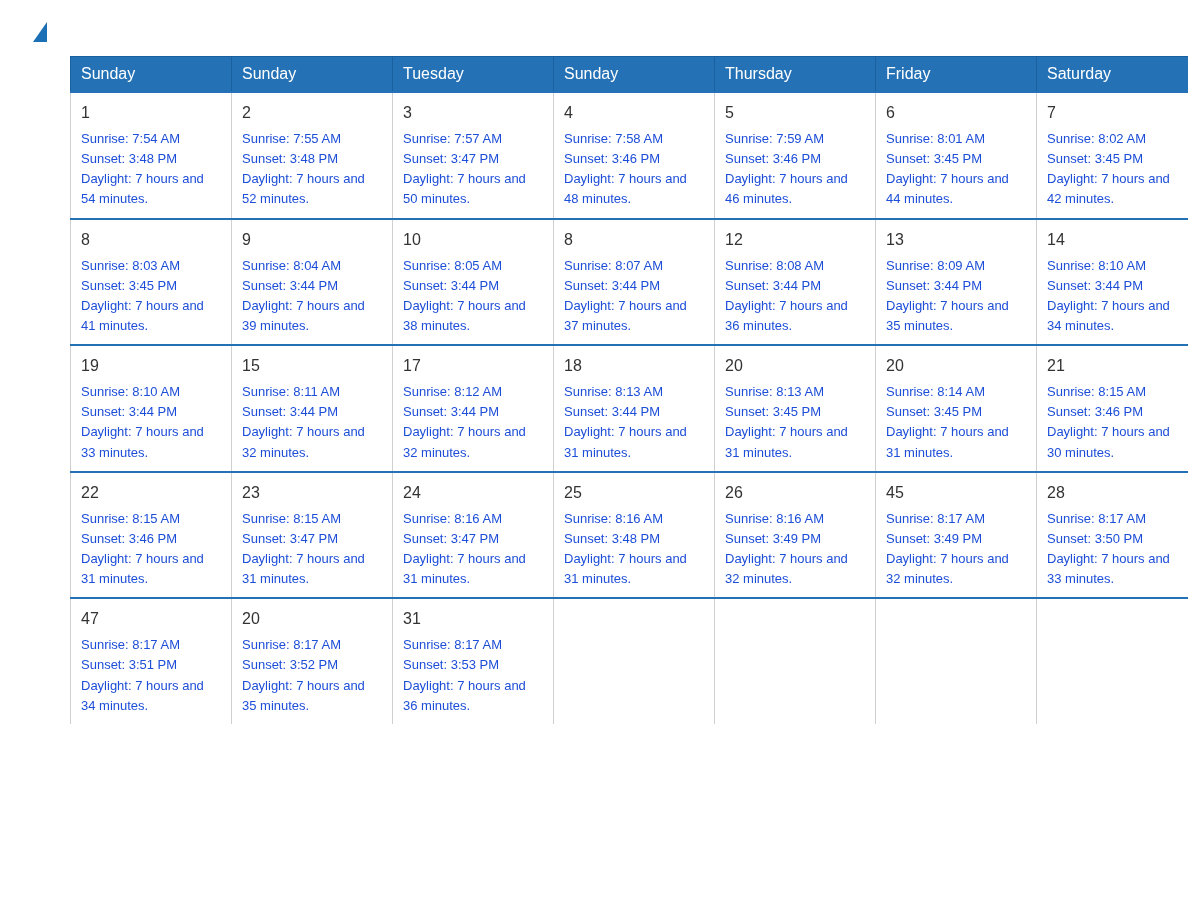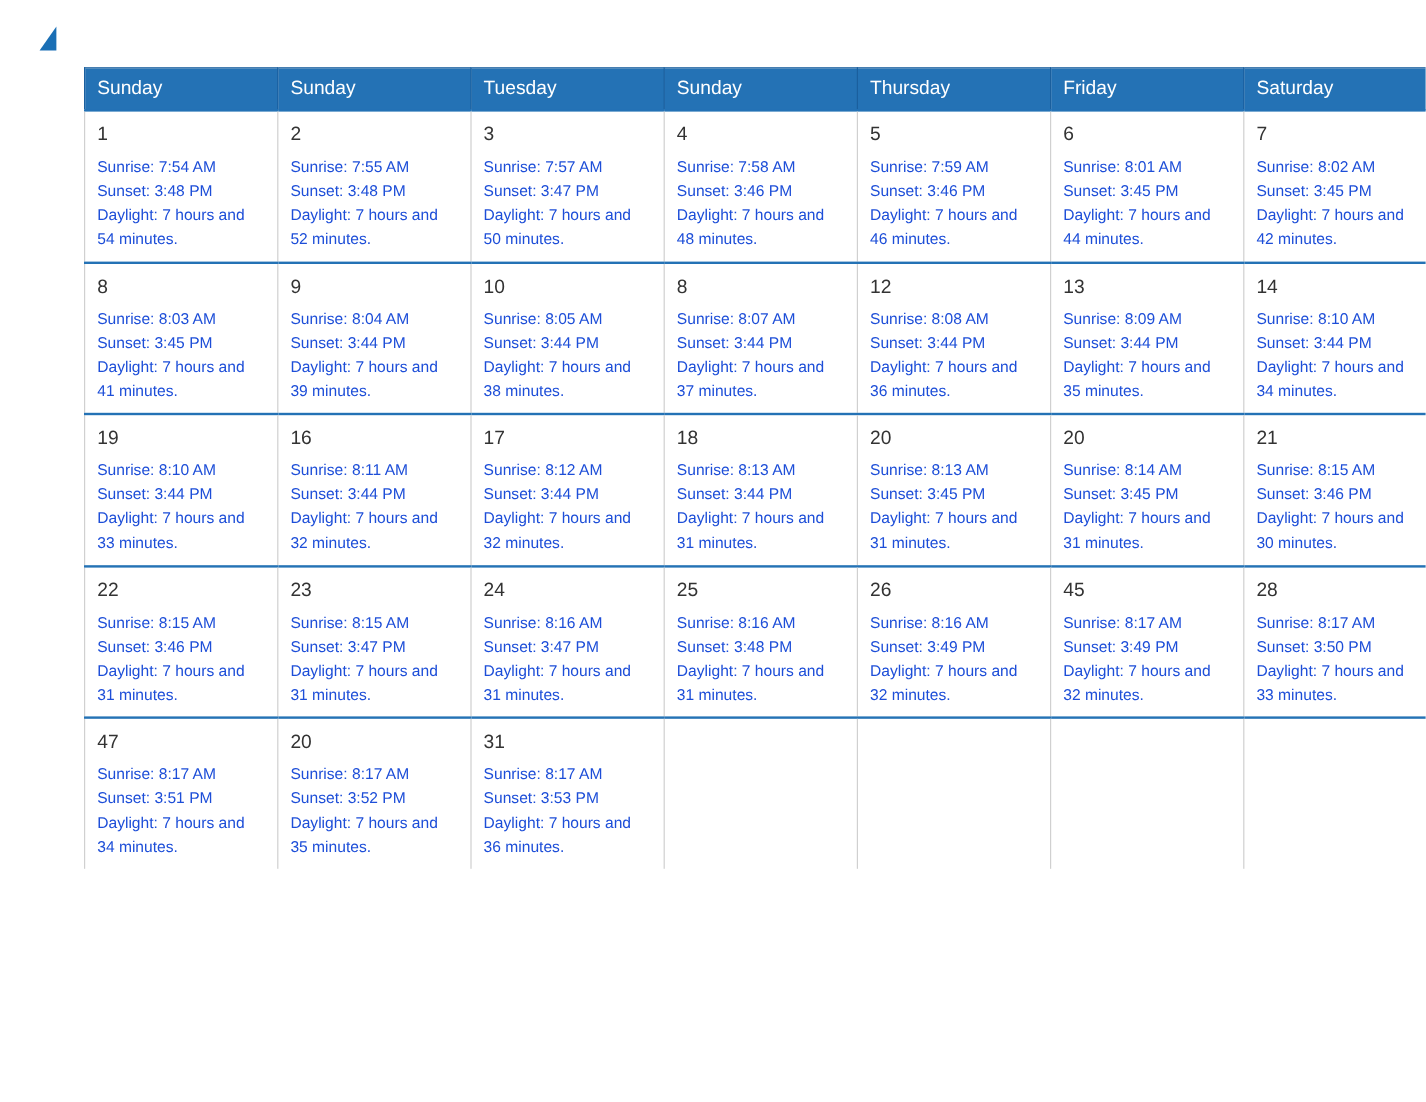--- a/index.html
+++ b/index.html
@@ -193,21 +193,21 @@
         <span class="day-number">14</span>
         <span class="day-info">Sunrise: 8:10 AM<br>Sunset: 3:44 PM<br>Daylight: 7 hours and 34 minutes.</span>
       </td>
       </tr>
       <tr>
         <td>
         <span class="day-number">19</span>
         <span class="day-info">Sunrise: 8:10 AM<br>Sunset: 3:44 PM<br>Daylight: 7 hours and 33 minutes.</span>
       </td>
         <td>
-        <span class="day-number">16</span>
+        <span class="day-number">15</span>
         <span class="day-info">Sunrise: 8:11 AM<br>Sunset: 3:44 PM<br>Daylight: 7 hours and 32 minutes.</span>
       </td>
         <td>
         <span class="day-number">17</span>
         <span class="day-info">Sunrise: 8:12 AM<br>Sunset: 3:44 PM<br>Daylight: 7 hours and 32 minutes.</span>
       </td>
         <td>
         <span class="day-number">18</span>
         <span class="day-info">Sunrise: 8:13 AM<br>Sunset: 3:44 PM<br>Daylight: 7 hours and 31 minutes.</span>
       </td>

